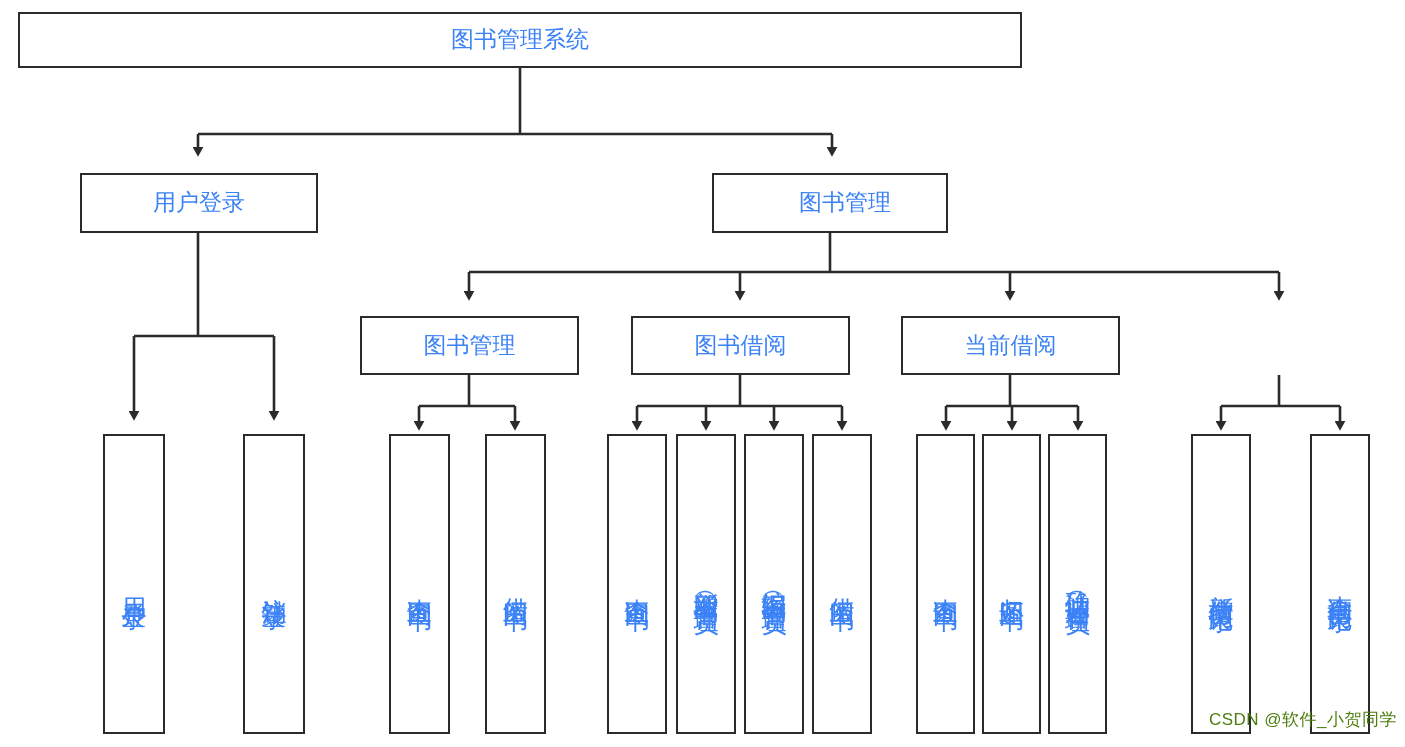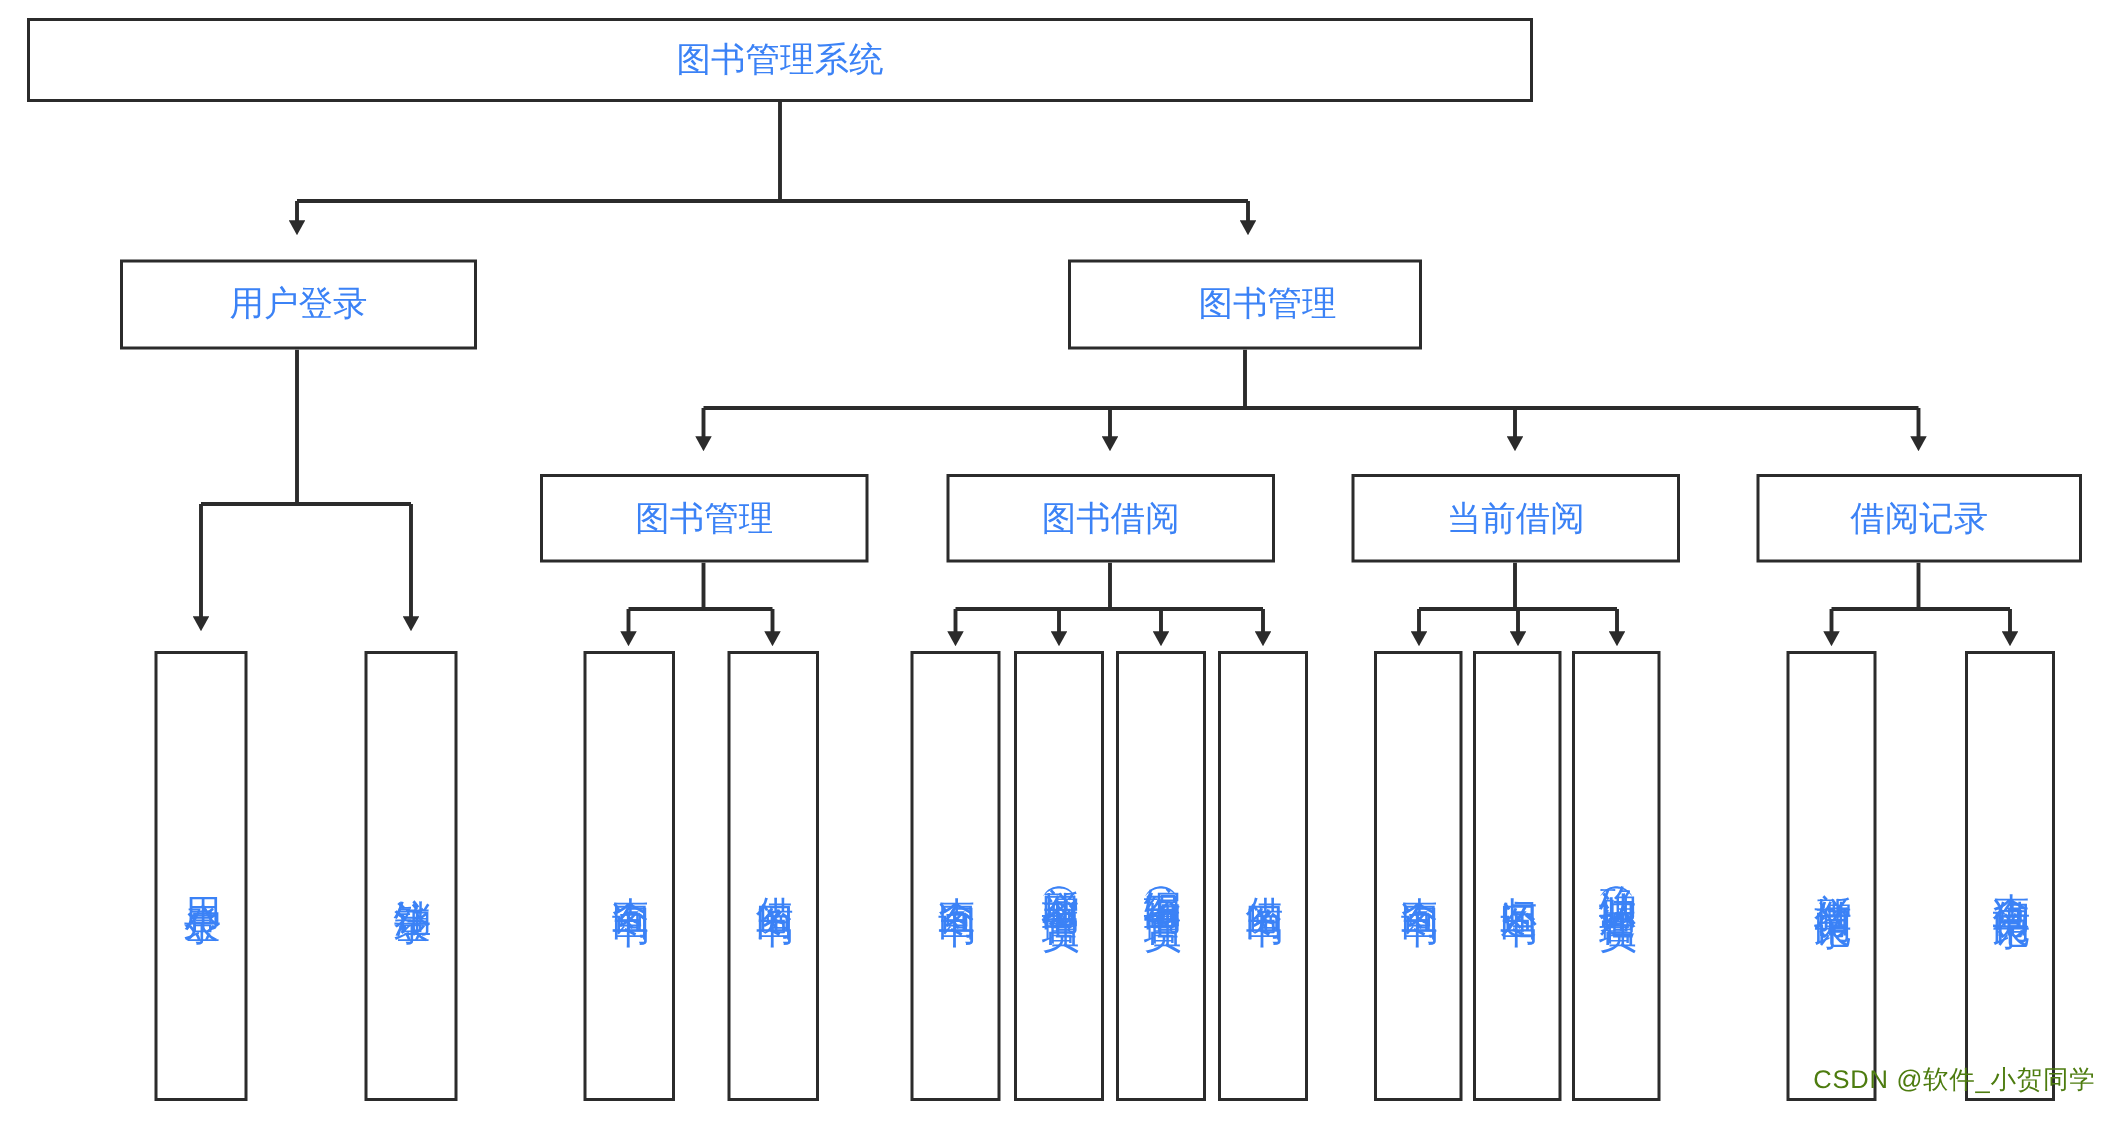--- a/index.html
+++ b/index.html
@@ -132,23 +132,20 @@
 
   <div class="node h" style="left:360px; top:316px; width:219px; height:59px;">
     <span class="label">图书管理</span>
   </div>
   <div class="node h" style="left:901px; top:316px; width:219px; height:59px;">
     <span class="label">当前借阅</span>
   </div>
   <div class="node h" style="left:631px; top:316px; width:219px; height:59px;">
     <span class="label">图书借阅</span>
   </div>
-  <div class="node h" style="left:1171px; top:316px; width:217px; height:59px;">
-    <span class="label">借阅记录</span>
-  </div>
 
   <div class="node v" style="left:103px; top:434px; width:62px; height:300px;">
     <span class="label">用户登录</span>
   </div>
   <div class="node v" style="left:243px; top:434px; width:62px; height:300px;">
     <span class="label">注销登录</span>
   </div>
 
   <div class="node v" style="left:389px; top:434px; width:61px; height:300px;">
     <span class="label">查询图书</span>

